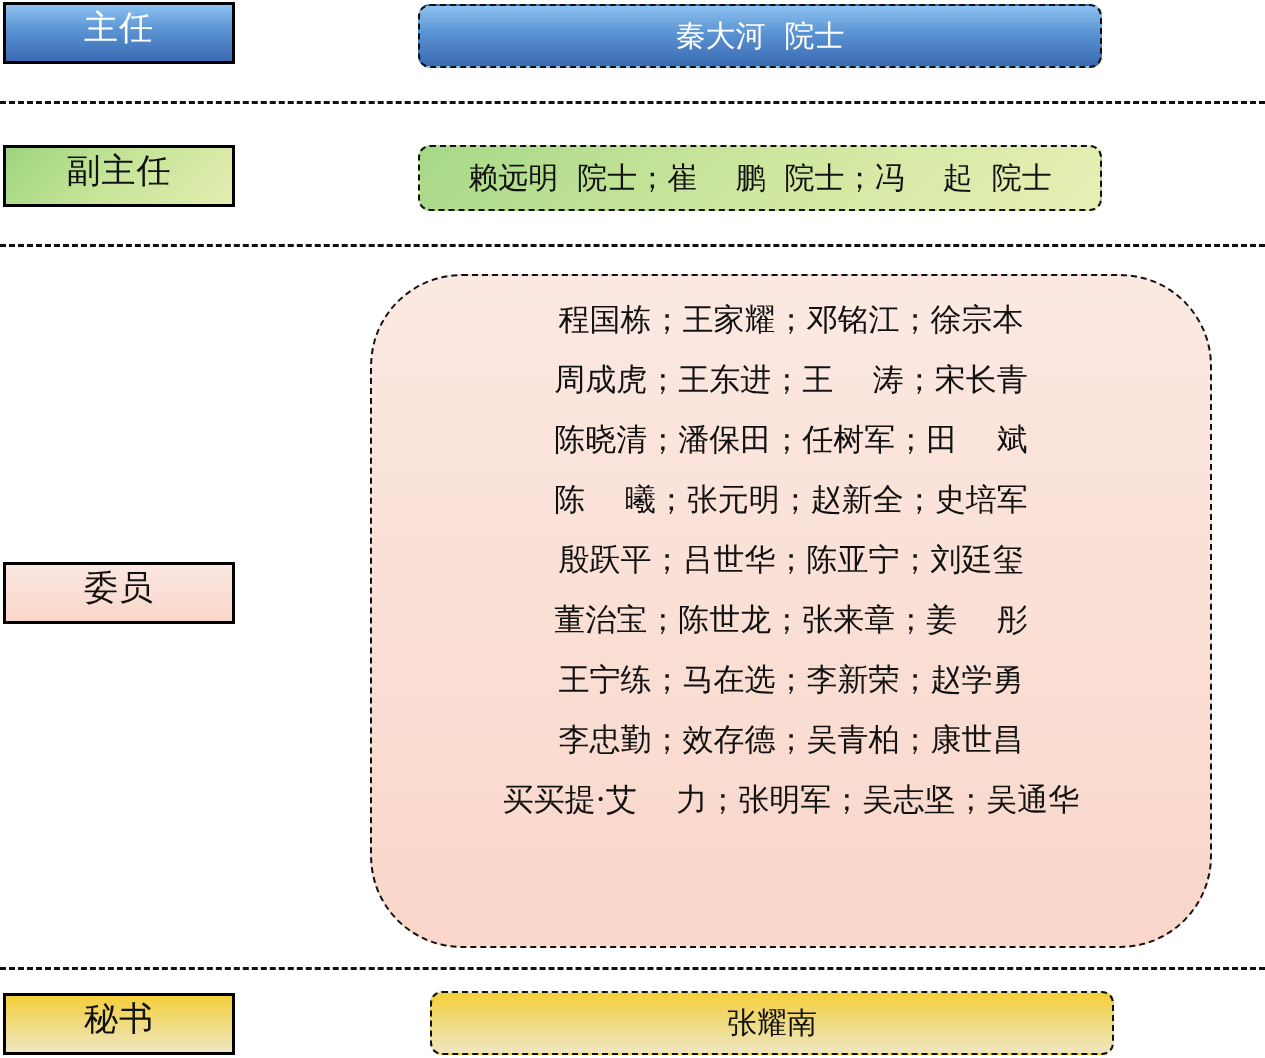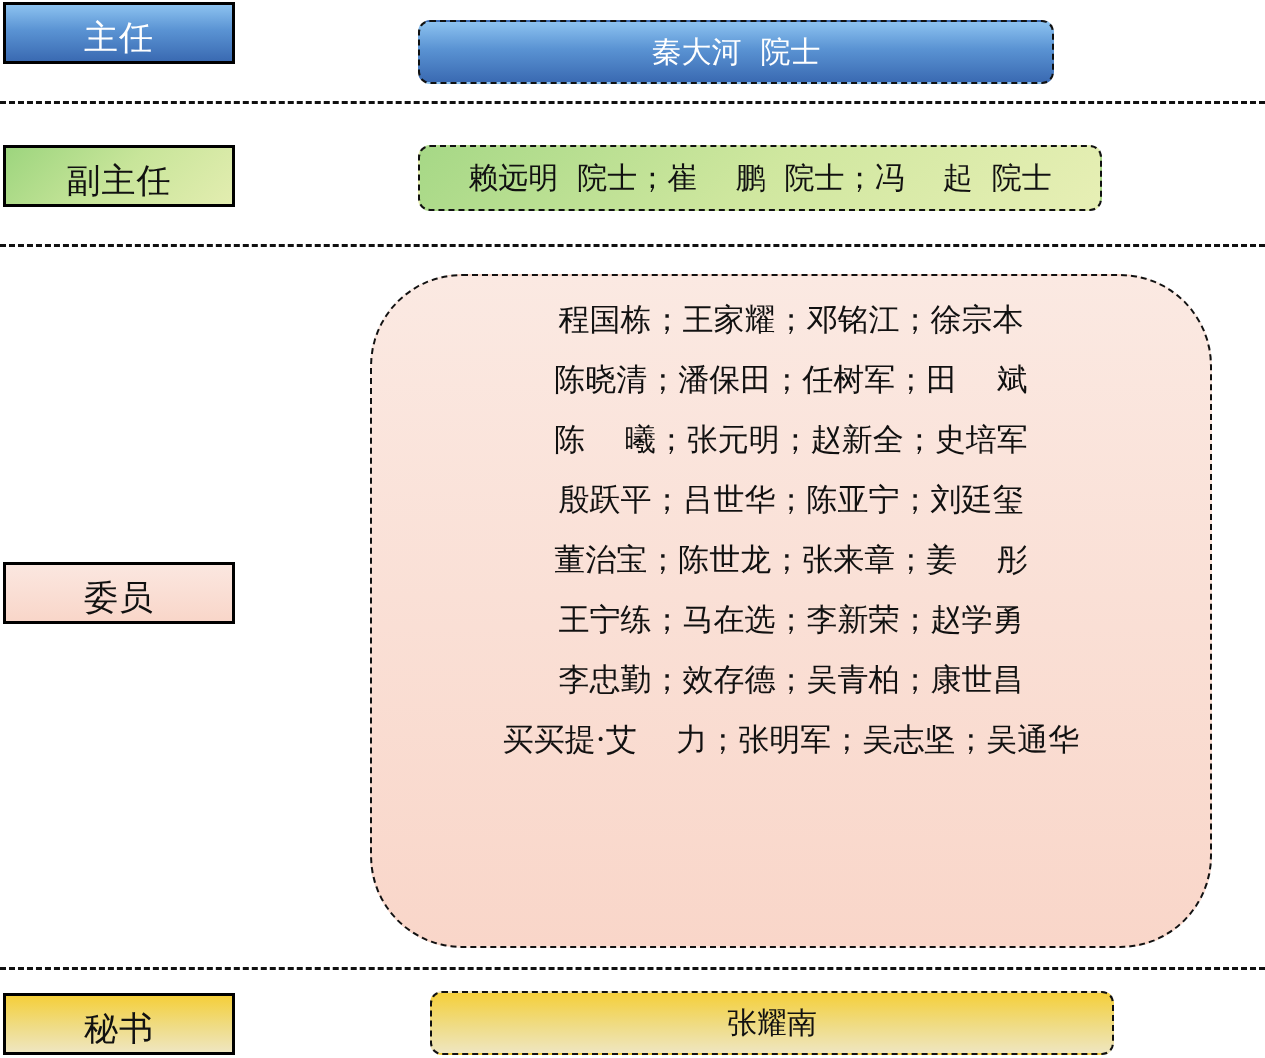--- a/index.html
+++ b/index.html
@@ -10,21 +10,21 @@
       font-family: "DejaVu Serif", "Liberation Serif", serif;
     }
     .canvas { position: relative; width: 1265px; height: 1058px; }
 
     .role-label {
       position: absolute;
       left: 3px;
       width: 226px;
       height: 56px;
       border: 3px solid #000;
-      display: flex; align-items: flex-end; justify-content: center;
+      display: flex; align-items: flex-start; justify-content: center;
       font-size: 34px;
       letter-spacing: 1px;
       box-sizing: content-box;
     }
     .role-label.blue {
       top: 2px;
       background: linear-gradient(to bottom, #8cc2f0 0%, #5a93d3 45%, #3a6ab2 100%);
       color: #ffffff;
     }
     .role-label.green {
@@ -46,21 +46,21 @@
 
     .member-box {
       position: absolute;
       border: 2px dashed #111;
       border-radius: 12px;
       display: flex; align-items: center; justify-content: center;
       font-size: 30px;
       box-sizing: border-box;
     }
     .member-box.blue {
-      left: 418px; top: 20px; width: 636px; height: 64px;
+      left: 418px; top: 4px; width: 684px; height: 64px;
       background: linear-gradient(to bottom, #8cc2f0 0%, #5a93d3 45%, #3a6ab2 100%);
       color: #ffffff;
     }
     .member-box.green {
       left: 418px; top: 145px; width: 684px; height: 66px;
       background: linear-gradient(135deg, #a6d886 0%, #cfe79f 50%, #e7efb5 100%);
       color: #111;
     }
     .member-box.yellow {
       left: 430px; top: 991px; width: 684px; height: 64px;
@@ -115,20 +115,21 @@
     <span style="white-space:pre;">赖远明  院士；崔    鹏  院士；冯    起  院士</span>
   </div>
 
   <div class="divider d2"></div>
 
   <div class="role-label pink">
     <span>委员</span>
   </div>
   <div class="member-box pink">
     <div class="member-row">程国栋；王家耀；邓铭江；徐宗本</div>
+    <div class="member-row">周成虎；王东进；王    涛；宋长青</div>
     <div class="member-row">陈晓清；潘保田；任树军；田    斌</div>
     <div class="member-row">陈    曦；张元明；赵新全；史培军</div>
     <div class="member-row">殷跃平；吕世华；陈亚宁；刘廷玺</div>
     <div class="member-row">董治宝；陈世龙；张来章；姜    彤</div>
     <div class="member-row">王宁练；马在选；李新荣；赵学勇</div>
     <div class="member-row">李忠勤；效存德；吴青柏；康世昌</div>
     <div class="member-row">买买提·艾    力；张明军；吴志坚；吴通华</div>
   </div>
 
   <div class="divider d3"></div>

